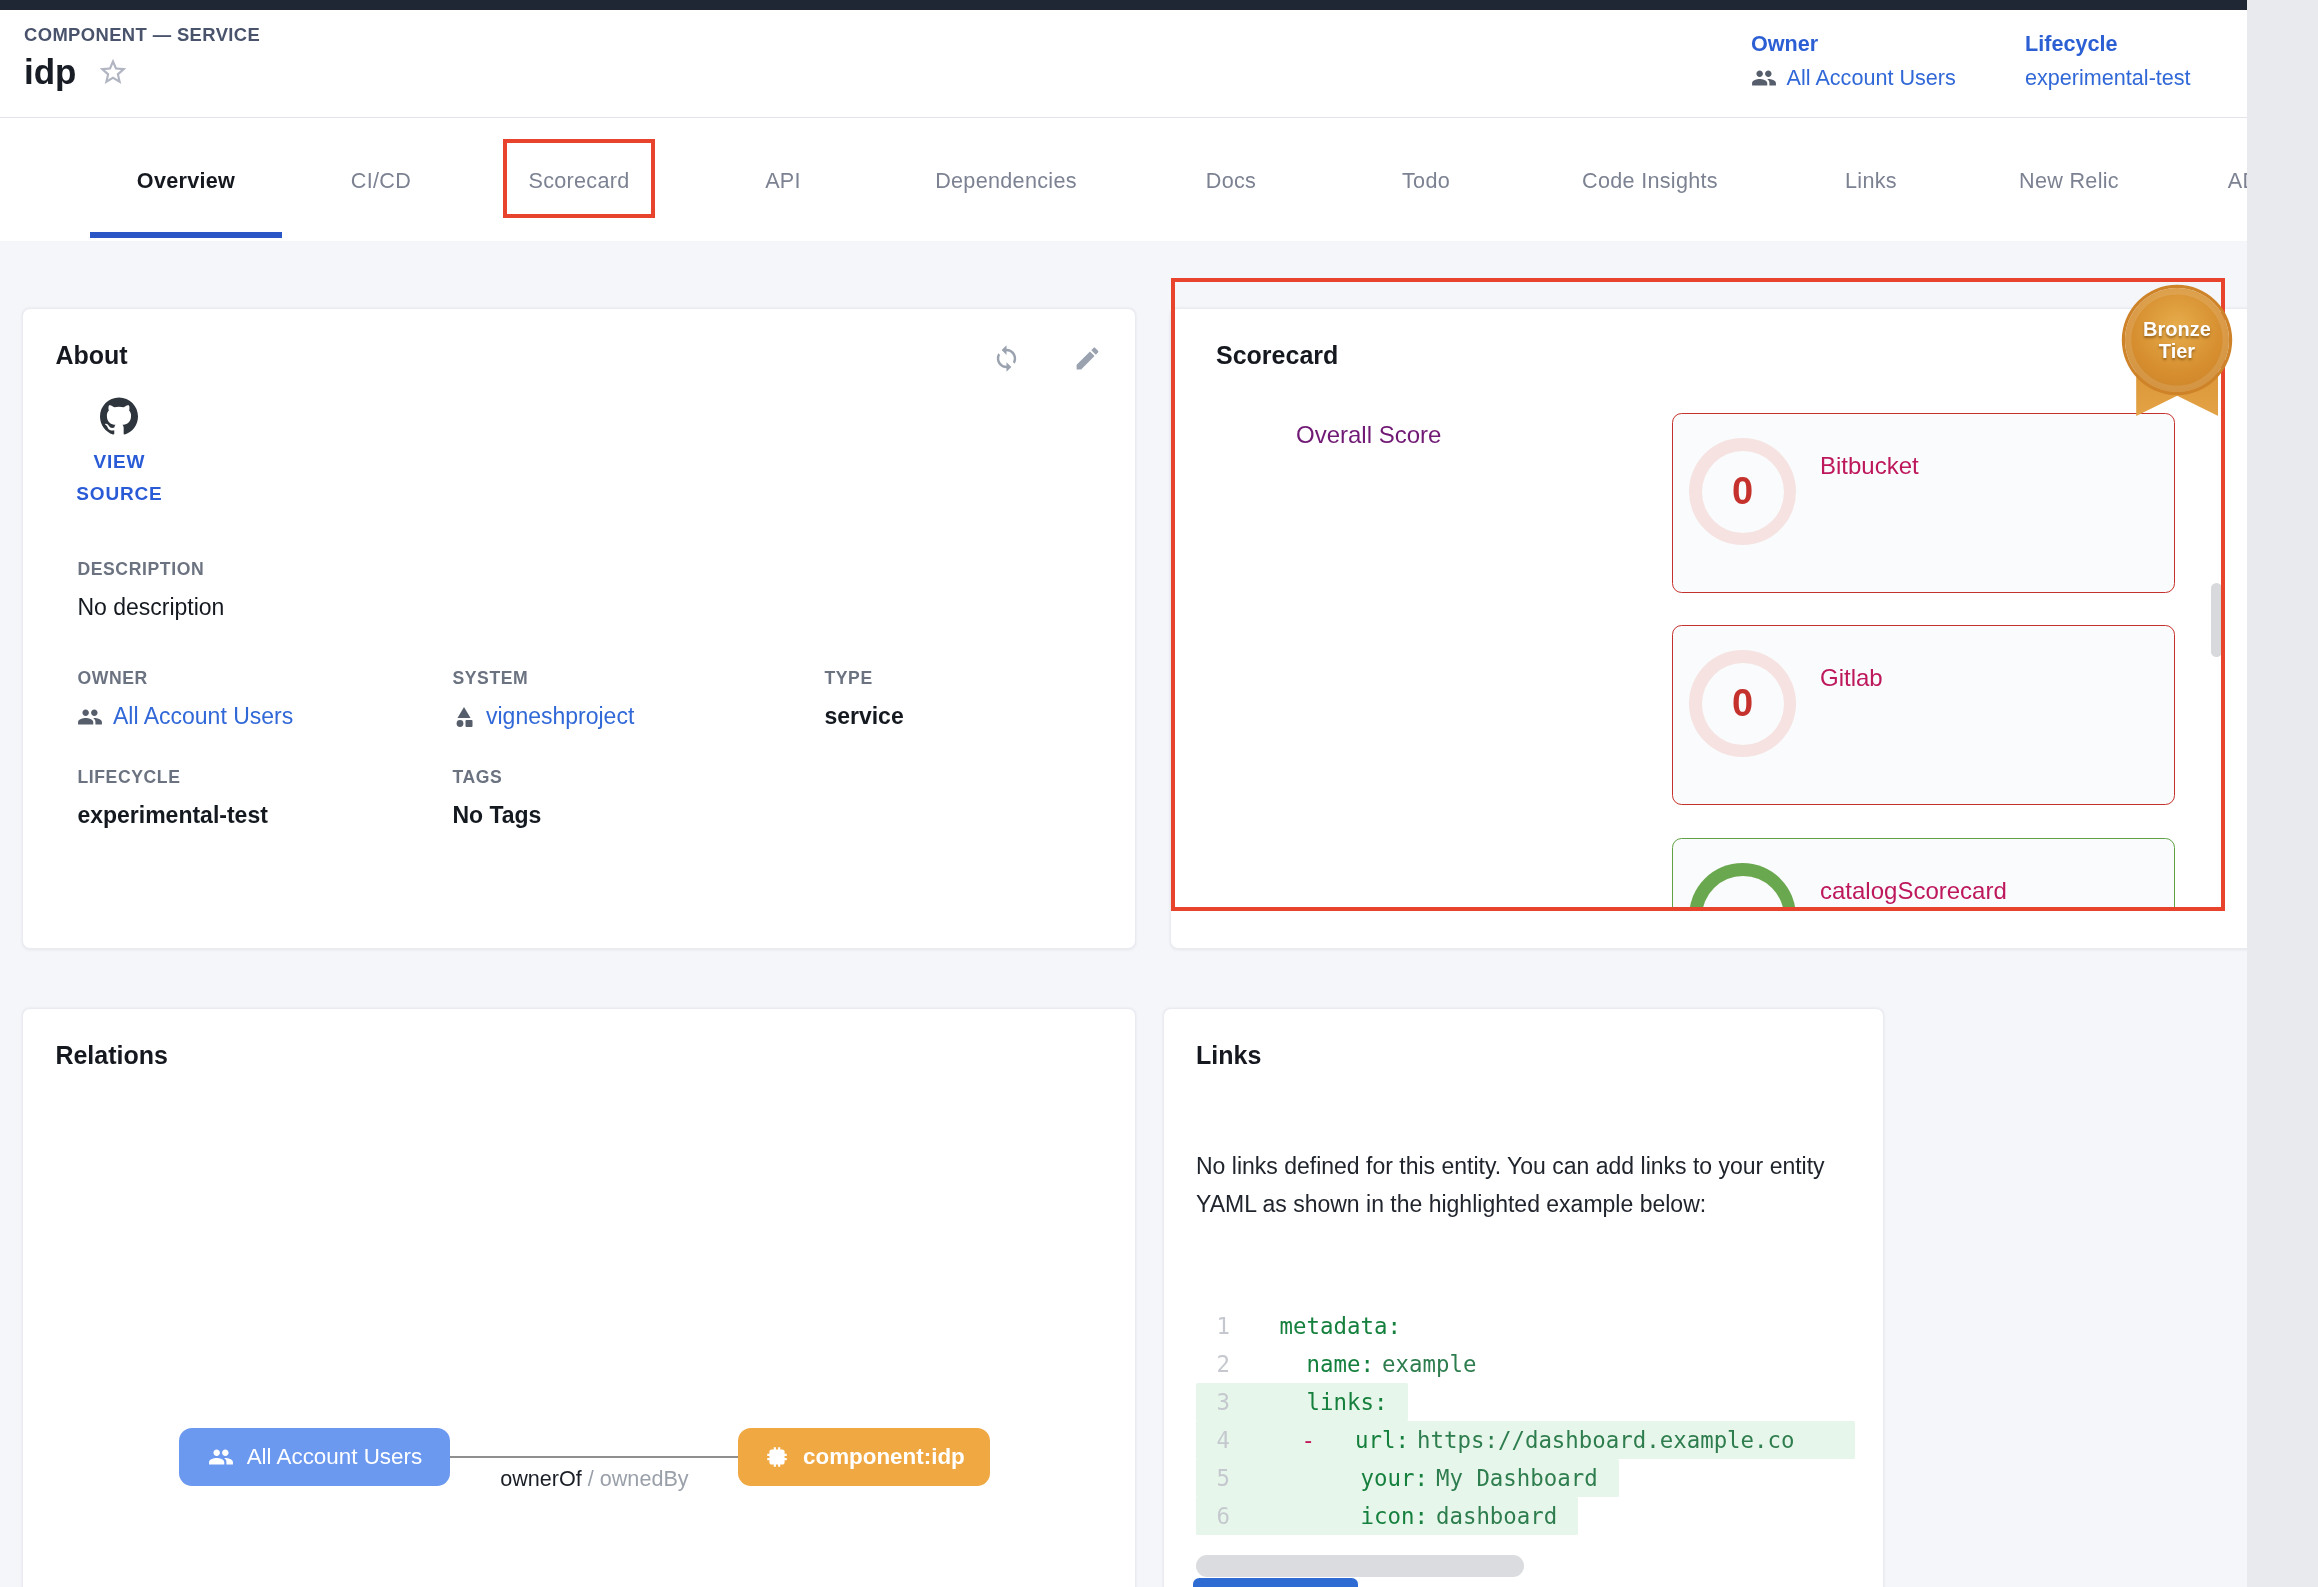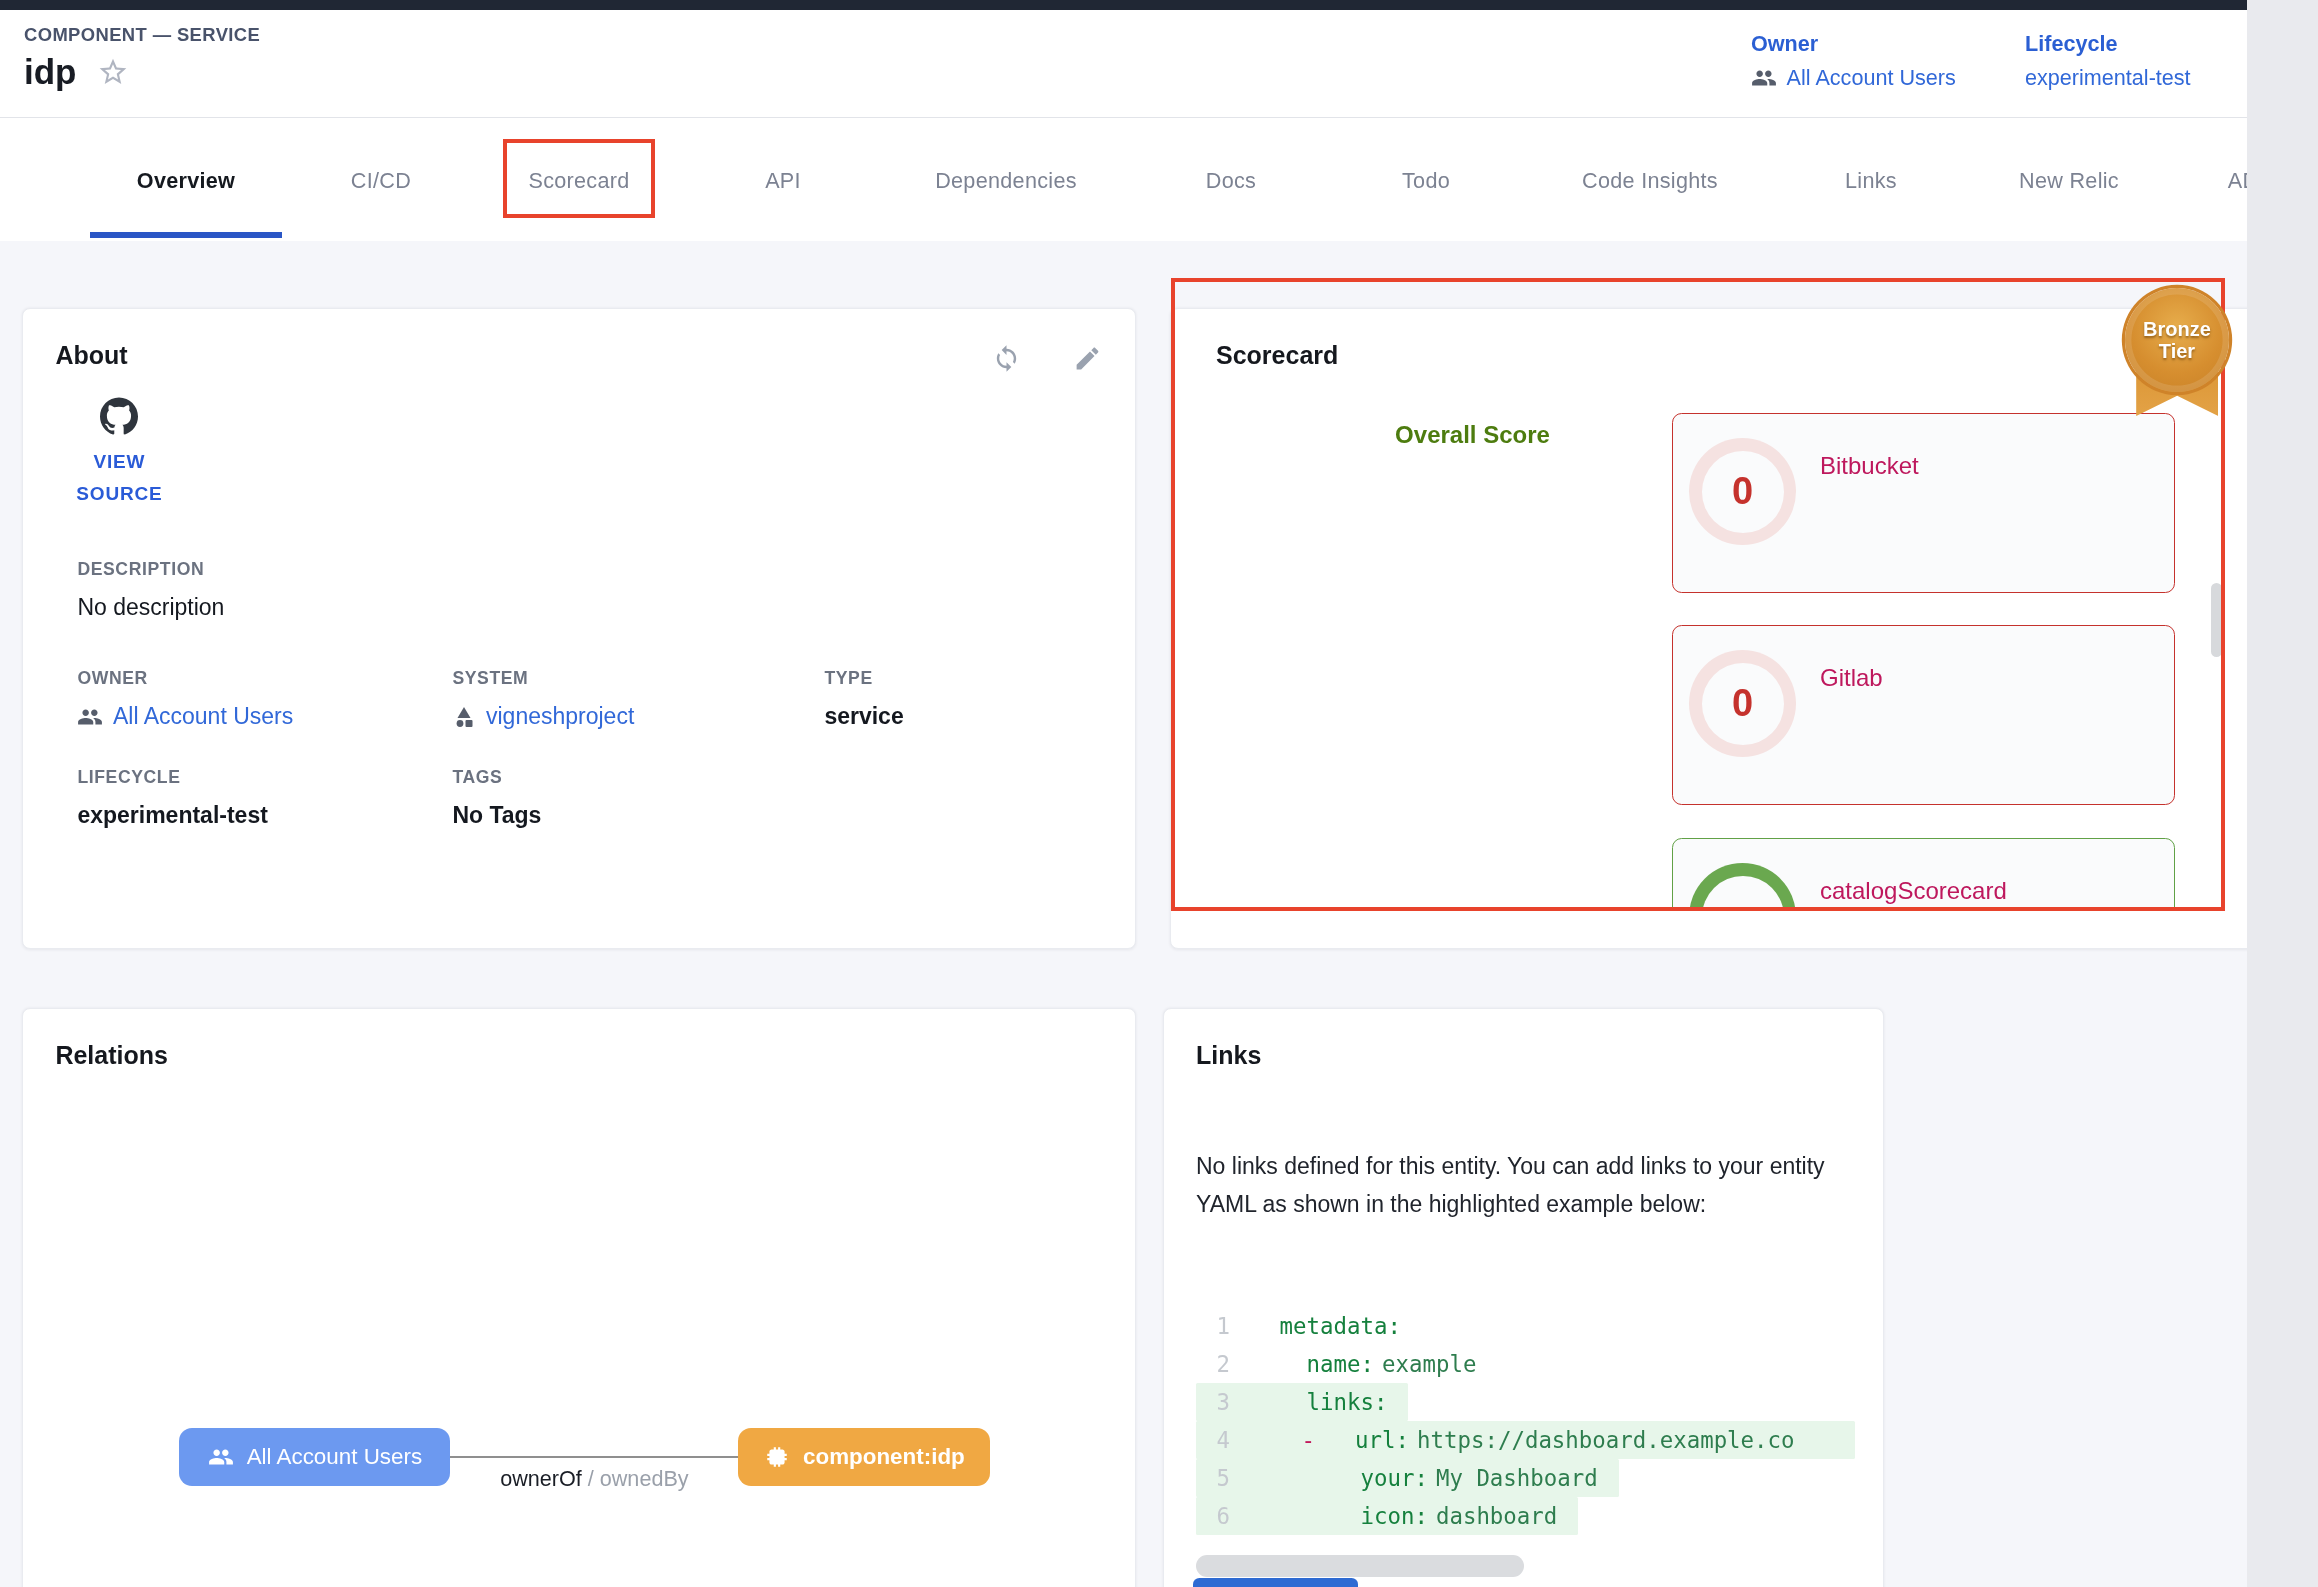--- a/index.html
+++ b/index.html
@@ -50,21 +50,21 @@
   .field-val.link { color:#3168d8; display:flex; align-items:center; gap:9.6px; cursor:pointer; }
   .fld { position:absolute; }
   .fld-desc { left:54px; top:250px; } .fld-owner { left:54px; top:359px; }
   .fld-system { left:429px; top:359px; } .fld-type { left:801px; top:359px; }
   .fld-lifecycle { left:54px; top:458px; } .fld-tags { left:429px; top:458px; }
   .sys-ic { width:24px; height:24px; color:#565d6b; }
   
   .score-card { left:1170px; top:308px; width:1090px; height:641px; overflow:hidden; }
   .annot-scorecard { left:1171px; top:278px; width:1054px; height:633px; border-width:4.8px; z-index:6; }
   .sc-title { position:absolute; left:45px; top:32px; }
-  .overall-lbl { position:absolute; left:125px; top:112px; width:353px; text-align:center; font-size:24px; font-weight:700; color:#4d7c0f; }
+  .overall-lbl { position:absolute; left:125px; top:112px; width:353px; text-align:left; font-size:24px; font-weight:400; color:#701a75; }
   .donut { position:absolute; left:64px; top:200px; width:353px; height:353px; border-radius:50%;
            background:conic-gradient(#c4322c 0% 36%, #f7e7e6 36% 100%); }
   .donut::after { content:""; position:absolute; left:44px; top:44px; width:264px; height:264px; border-radius:50%; background:#ffffff; }
   .donut .donut-val { position:absolute; inset:0; display:flex; align-items:center; justify-content:center; font-size:108px; font-weight:700; color:#c4322c; z-index:1; }
   .sc-items { position:absolute; left:501px; top:104px; width:503px; height:498px; overflow:hidden; }
   .sc-item { position:absolute; left:0; width:503px; height:180px; background:#fafbfc; border:1.6px solid; border-radius:9.6px; cursor:pointer; }
   .sc-item.red { border-color:#c5322d; } .sc-item.green { border-color:#61a146; }
   .sc-item .mini-donut { position:absolute; left:16px; top:24px; width:107px; height:107px; border-radius:50%; }
   .mini-donut.pink { background:#f5e2e1; } .mini-donut.green { background:#6aa84f; }
   .mini-donut::after { content:""; position:absolute; left:13px; top:13px; width:82px; height:82px; border-radius:50%; background:#fafbfc; }

